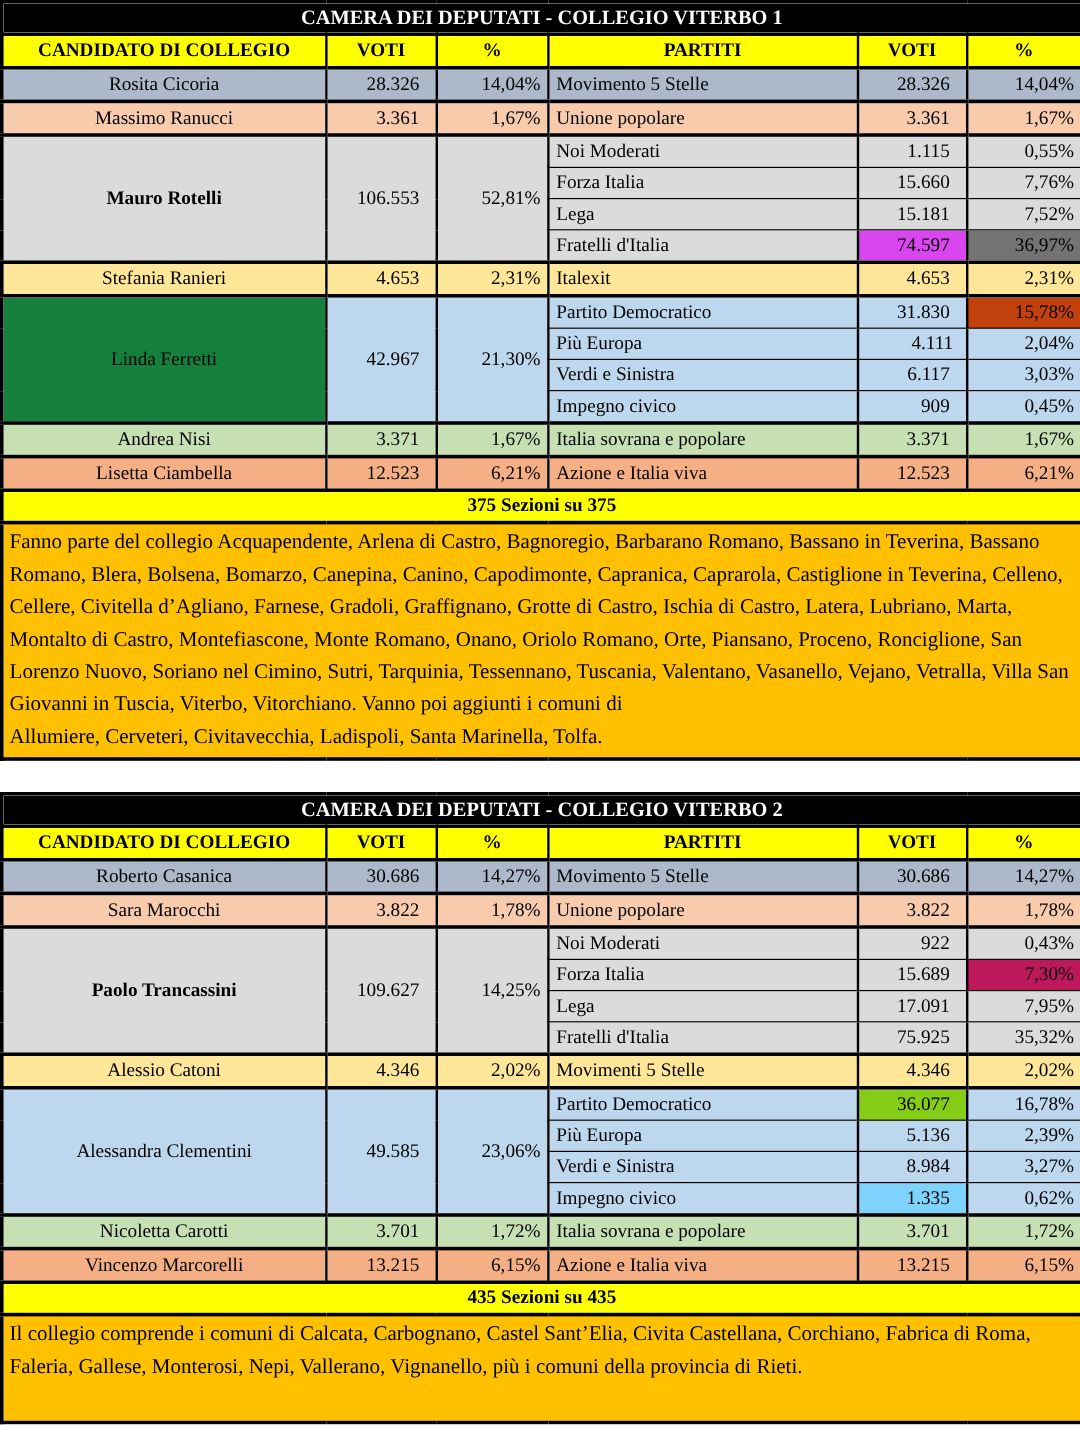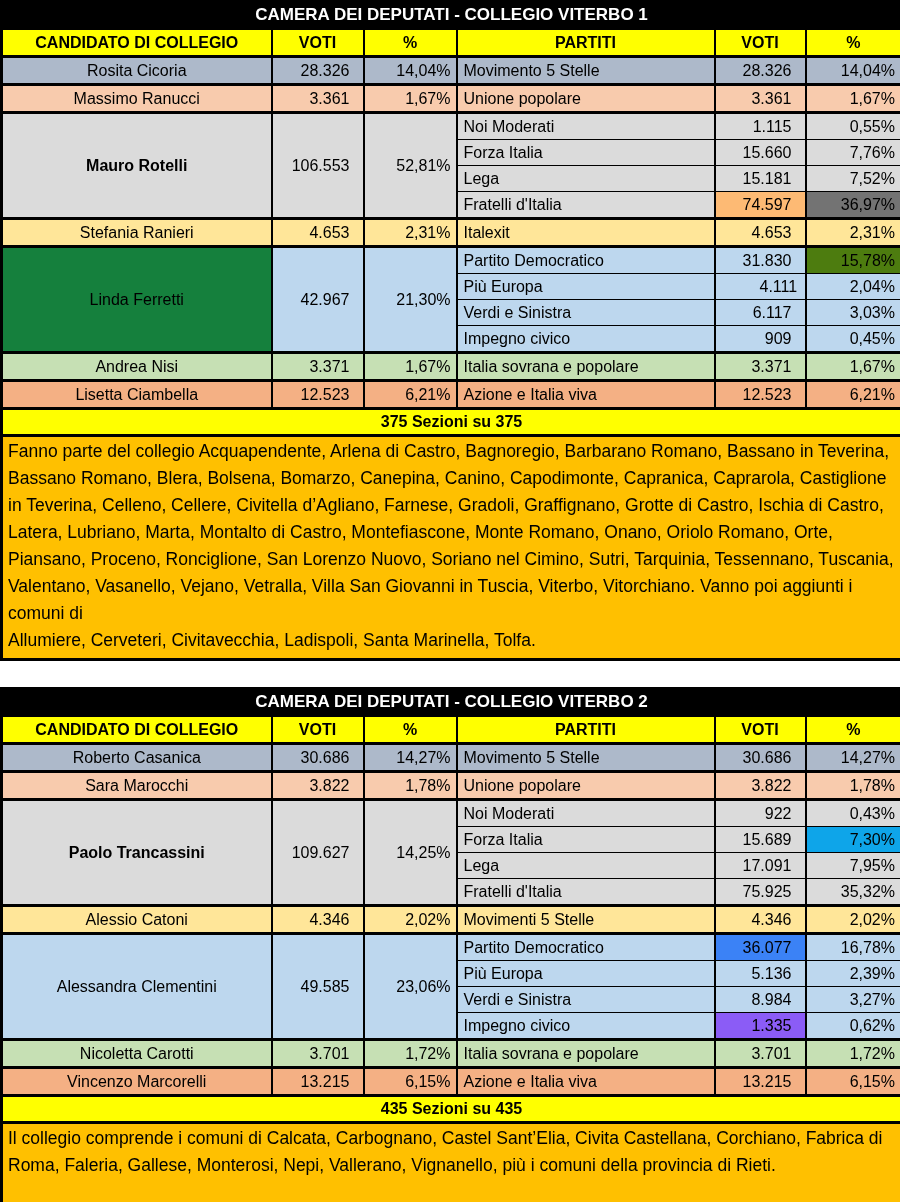--- a/index.html
+++ b/index.html
@@ -3,21 +3,21 @@
 <meta charset="utf-8">
 <style>
   html, body { margin: 0; padding: 0; background: #ffffff; }
   body {
     width: 900px;
     font-family: "Liberation Sans", sans-serif;
     color: #000;
     -webkit-font-smoothing: antialiased;
   }
   .page { width: 900px; }
-  .grid { width: 900px; }
+  .grid { width: 900px; font-family: Liberation Serif, serif; }
   .grid + .grid { margin-top: 26px; }
 
   table {
     width: 900px;
     border-collapse: collapse;
     table-layout: fixed;
     border: 3px solid #000;
   }
   col.c-cand  { width: 270px; }
   col.c-voti  { width: 92px;  }
@@ -142,38 +142,38 @@
             <td class="num-cell" style="background: rgb(219, 219, 219);">15.660</td>
             <td class="pct-cell" style="background: rgb(219, 219, 219);">7,76%</td>
           </tr>
           <tr class="sub-row">
             <td class="party-cell" style="background: rgb(219, 219, 219);">Lega</td>
             <td class="num-cell" style="background: rgb(219, 219, 219);">15.181</td>
             <td class="pct-cell" style="background: rgb(219, 219, 219);">7,52%</td>
           </tr>
           <tr class="sub-row">
             <td class="party-cell" style="background: rgb(219, 219, 219);">Fratelli d'Italia</td>
-            <td class="num-cell" style="background: #fdba74; margin-top: 28px;">74.597</td>
+            <td class="num-cell" style="background: #d946ef; margin-top: 28px;">74.597</td>
             <td class="pct-cell" style="background: #737373;">36,97%</td>
           </tr>
           <tr class="group-start">
             <td class="cand-cell" style="background: rgb(255, 230, 153);">Stefania Ranieri</td>
             <td class="num-cell" style="background: rgb(255, 230, 153);">4.653</td>
             <td class="pct-cell" style="background: rgb(255, 230, 153);">2,31%</td>
             <td class="party-cell" style="background: rgb(255, 230, 153);">Italexit</td>
             <td class="num-cell" style="background: rgb(255, 230, 153);">4.653</td>
             <td class="pct-cell" style="background: rgb(255, 230, 153);">2,31%</td>
           </tr>
           <tr class="group-start">
             <td class="cand-cell" rowspan="4" style="background: #15803d;">Linda Ferretti</td>
             <td class="num-cell" rowspan="4" style="background: rgb(189, 215, 238);">42.967</td>
             <td class="pct-cell" rowspan="4" style="background: rgb(189, 215, 238);">21,30%</td>
             <td class="party-cell" style="background: rgb(189, 215, 238);">Partito Democratico</td>
             <td class="num-cell" style="background: rgb(189, 215, 238); margin-top: 41px;">31.830</td>
-            <td class="pct-cell" style="background: #4d7c0f;">15,78%</td>
+            <td class="pct-cell" style="background: #c2410c;">15,78%</td>
           </tr>
           <tr class="sub-row">
             <td class="party-cell" style="background: rgb(189, 215, 238);">Più Europa</td>
             <td class="num-cell" style="background: rgb(189, 215, 238); padding-left: 44px;">4.111</td>
             <td class="pct-cell" style="background: rgb(189, 215, 238);">2,04%</td>
           </tr>
           <tr class="sub-row">
             <td class="party-cell" style="background: rgb(189, 215, 238);">Verdi e Sinistra</td>
             <td class="num-cell" style="background: rgb(189, 215, 238);">6.117</td>
             <td class="pct-cell" style="background: rgb(189, 215, 238);">3,03%</td>
@@ -258,21 +258,21 @@
             <td class="cand-cell cand-bold" rowspan="4" style="background: rgb(219, 219, 219);">Paolo Trancassini</td>
             <td class="num-cell" rowspan="4" style="background: rgb(219, 219, 219);">109.627</td>
             <td class="pct-cell" rowspan="4" style="background: rgb(219, 219, 219);">14,25%</td>
             <td class="party-cell" style="background: rgb(219, 219, 219);">Noi Moderati</td>
             <td class="num-cell" style="background: rgb(219, 219, 219);">922</td>
             <td class="pct-cell" style="background: rgb(219, 219, 219);">0,43%</td>
           </tr>
           <tr class="sub-row">
             <td class="party-cell" style="background: rgb(219, 219, 219);">Forza Italia</td>
             <td class="num-cell" style="background: rgb(219, 219, 219);">15.689</td>
-            <td class="pct-cell" style="background: #0ea5e9;">7,30%</td>
+            <td class="pct-cell" style="background: #be185d;">7,30%</td>
           </tr>
           <tr class="sub-row">
             <td class="party-cell" style="background: rgb(219, 219, 219);">Lega</td>
             <td class="num-cell" style="background: rgb(219, 219, 219);">17.091</td>
             <td class="pct-cell" style="background: rgb(219, 219, 219);">7,95%</td>
           </tr>
           <tr class="sub-row">
             <td class="party-cell" style="background: rgb(219, 219, 219);">Fratelli d'Italia</td>
             <td class="num-cell" style="background: rgb(219, 219, 219);">75.925</td>
             <td class="pct-cell" style="background: rgb(219, 219, 219);">35,32%</td>
@@ -283,36 +283,36 @@
             <td class="pct-cell" style="background: rgb(255, 230, 153);">2,02%</td>
             <td class="party-cell" style="background: rgb(255, 230, 153);">Movimenti 5 Stelle</td>
             <td class="num-cell" style="background: rgb(255, 230, 153);">4.346</td>
             <td class="pct-cell" style="background: rgb(255, 230, 153);">2,02%</td>
           </tr>
           <tr class="group-start">
             <td class="cand-cell" rowspan="4" style="background: rgb(189, 215, 238);">Alessandra Clementini</td>
             <td class="num-cell" rowspan="4" style="background: rgb(189, 215, 238);">49.585</td>
             <td class="pct-cell" rowspan="4" style="background: rgb(189, 215, 238);">23,06%</td>
             <td class="party-cell" style="background: rgb(189, 215, 238);">Partito Democratico</td>
-            <td class="num-cell" style="background: #3b82f6;">36.077</td>
+            <td class="num-cell" style="background: #84cc16;">36.077</td>
             <td class="pct-cell" style="background: rgb(189, 215, 238);">16,78%</td>
           </tr>
           <tr class="sub-row">
             <td class="party-cell" style="background: rgb(189, 215, 238);">Più Europa</td>
             <td class="num-cell" style="background: rgb(189, 215, 238);">5.136</td>
             <td class="pct-cell" style="background: rgb(189, 215, 238);">2,39%</td>
           </tr>
           <tr class="sub-row">
             <td class="party-cell" style="background: rgb(189, 215, 238);">Verdi e Sinistra</td>
             <td class="num-cell" style="background: rgb(189, 215, 238);">8.984</td>
             <td class="pct-cell" style="background: rgb(189, 215, 238);">3,27%</td>
           </tr>
           <tr class="sub-row">
             <td class="party-cell" style="background: rgb(189, 215, 238);">Impegno civico</td>
-            <td class="num-cell" style="background: #8b5cf6;">1.335</td>
+            <td class="num-cell" style="background: #7dd3fc;">1.335</td>
             <td class="pct-cell" style="background: rgb(189, 215, 238);">0,62%</td>
           </tr>
           <tr class="group-start">
             <td class="cand-cell" style="background: rgb(198, 224, 180);">Nicoletta Carotti</td>
             <td class="num-cell" style="background: rgb(198, 224, 180);">3.701</td>
             <td class="pct-cell" style="background: rgb(198, 224, 180);">1,72%</td>
             <td class="party-cell" style="background: rgb(198, 224, 180);">Italia sovrana e popolare</td>
             <td class="num-cell" style="background: rgb(198, 224, 180);">3.701</td>
             <td class="pct-cell" style="background: rgb(198, 224, 180);">1,72%</td>
           </tr>

